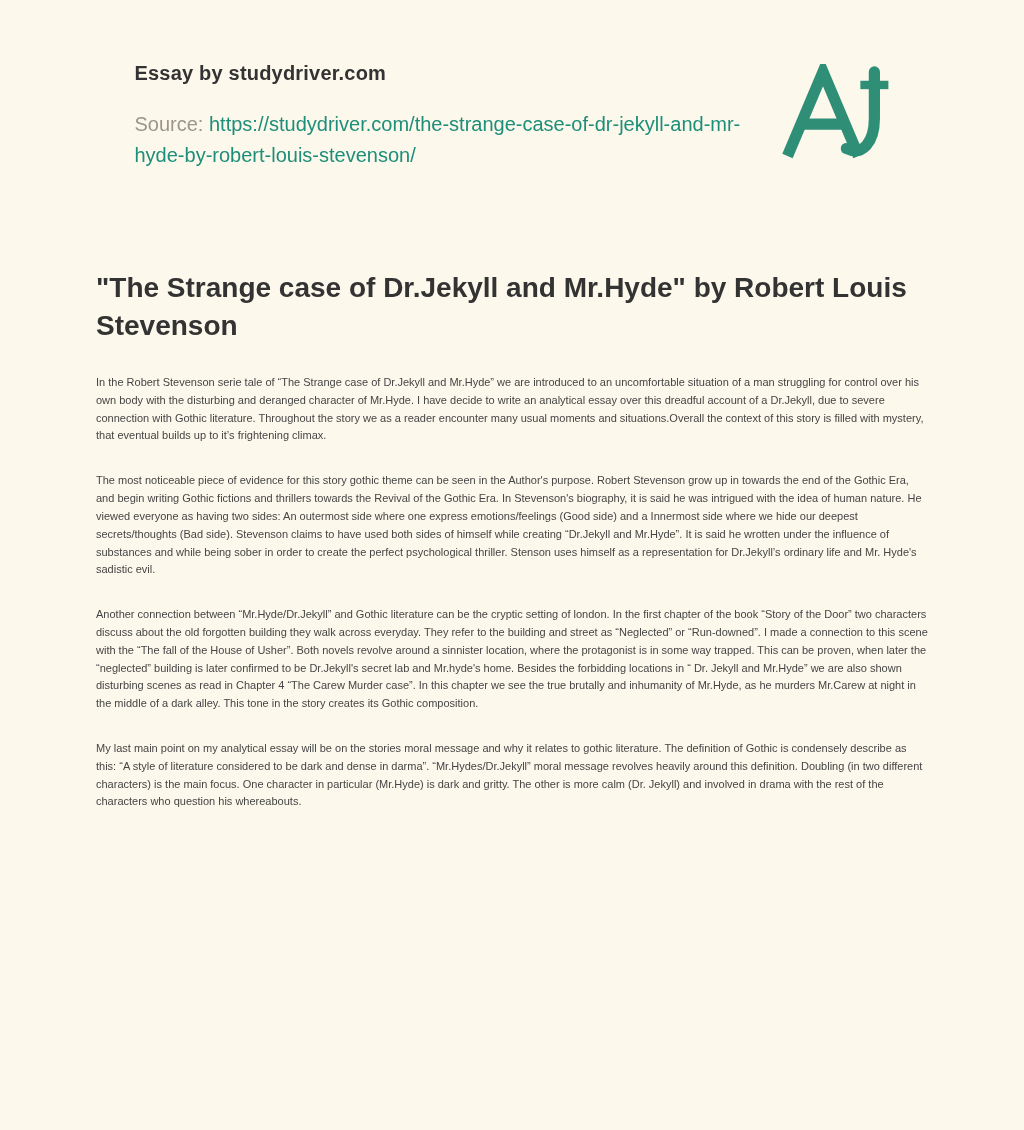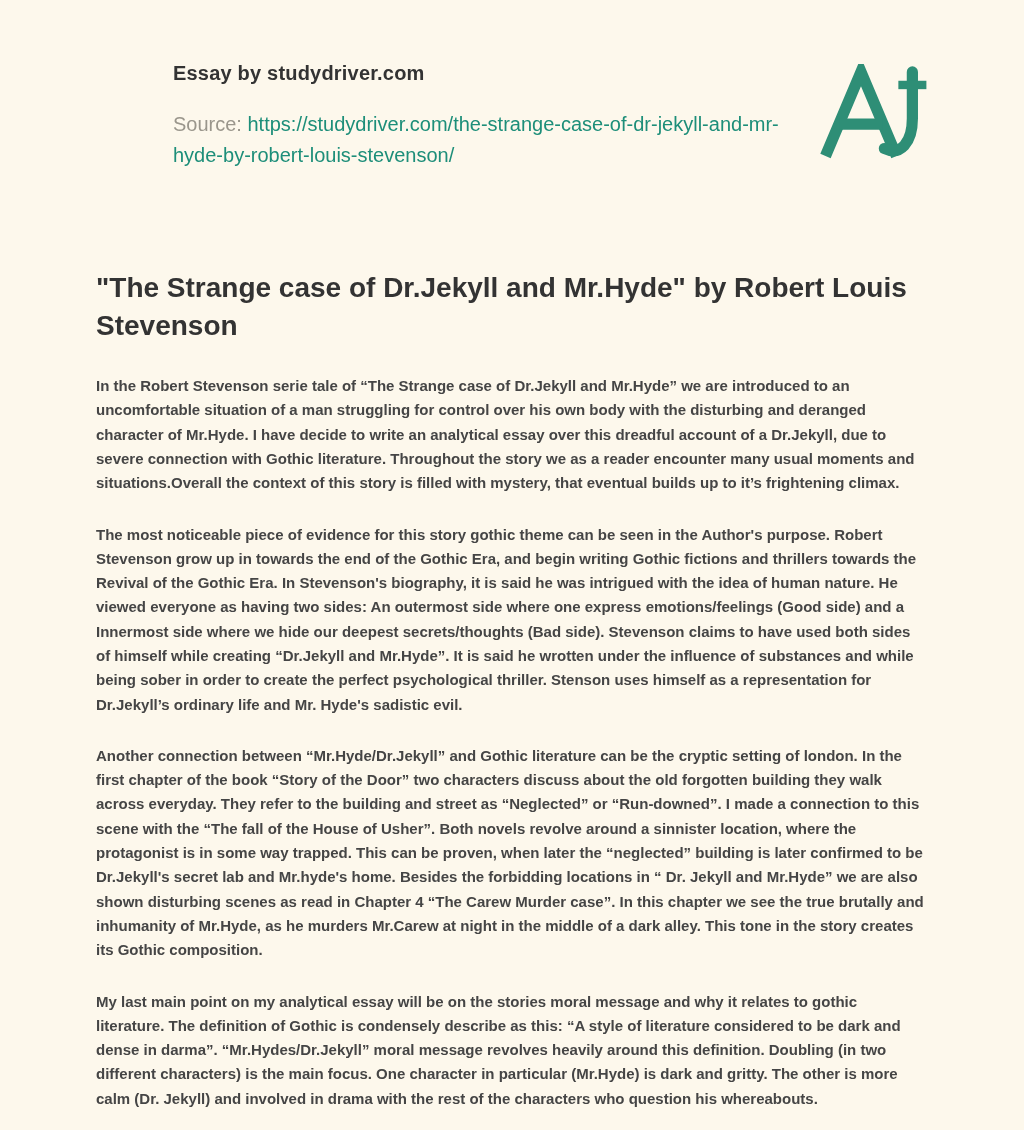--- a/index.html
+++ b/index.html
@@ -10,21 +10,21 @@
   }
   .page {
     width: 1024px;
     min-height: 1130px;
     box-sizing: border-box;
     padding: 62px 96px 40px 96px;
     background: #fdf8ec;
   }
   header {
     display: flex;
-    justify-content: flex-end;
+    justify-content: center;
     align-items: flex-start;
   }
   .site-title {
     font-size: 20px;
     font-weight: bold;
     color: #333333;
     margin: 0 0 24px 0;
     letter-spacing: 0.2px;
   }
   .source-line {
@@ -56,25 +56,24 @@
     margin-top: 98px;
   }
   .essay-title {
     font-size: 28px;
     font-weight: bold;
     color: #333333;
     line-height: 1.34;
     margin: 0 0 30px 0;
   }
   .essay-paragraph {
-    font-size: 15px;
+    font-size: 11px;
     line-height: 1.62;
     color: #454545;
     margin: 16px 0 27px 0;
-    font-weight: bold;
   }
 </style>
 </head>
 <body>
 
 <div class="page">
 
   <header>
     <div class="header-left">
       <h1 class="site-title">Essay by studydriver.com</h1>

